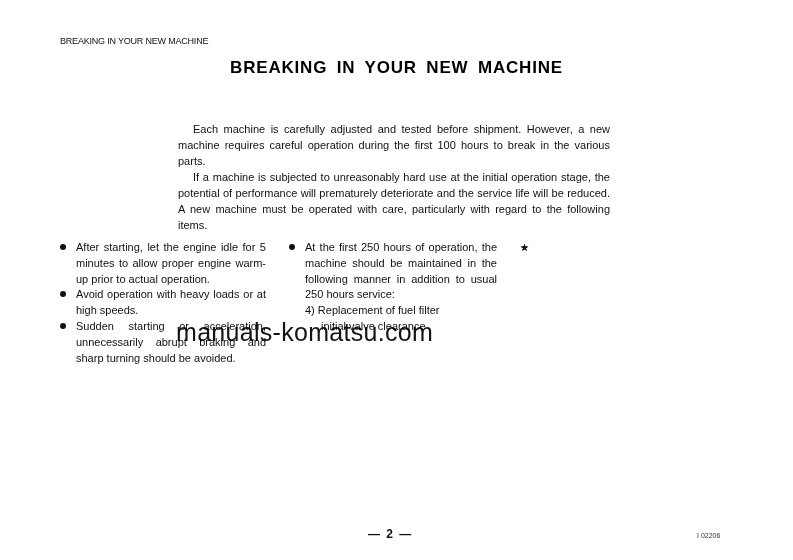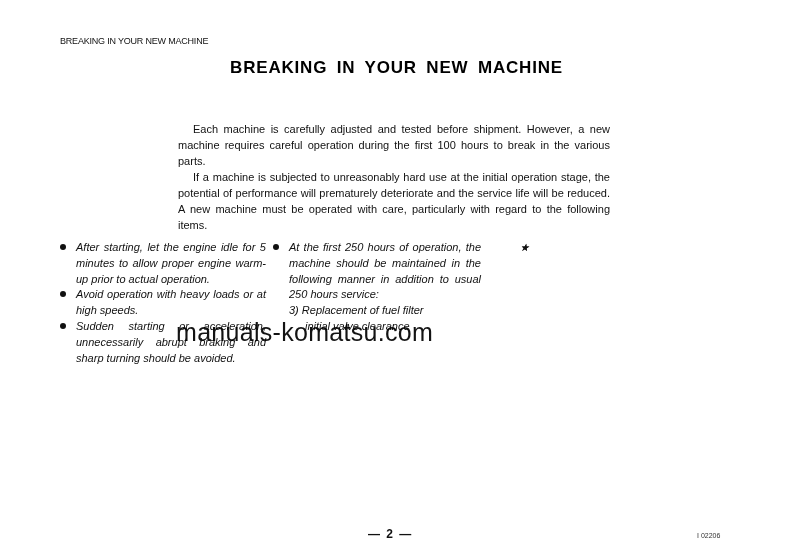--- a/index.html
+++ b/index.html
@@ -54,27 +54,26 @@
       margin: 0;
       text-indent: 15px;
     }
     .col {
       position: absolute;
       top: 240px;
       font-size: 11px;
       line-height: 15.8px;
     }
     .col-1 { left: 60px; width: 206px; }
-    .col-2 { left: 273px; width: 208px; }
+    .col-2 { left: 289px; width: 208px; }
     .col-3 { left: 520px; width: 208px; }
     .item {
       position: relative;
       padding-left: 16px;
       text-align: justify;
-      font-style: italic;
     }
     .bullet {
       position: absolute;
       left: 0;
       top: 4px;
       width: 6px;
       height: 6px;
       border-radius: 50%;
       background: #111;
     }
@@ -143,21 +142,21 @@
     <span class="bullet"></span>
     <span>Sudden starting or acceleration, unnecessarily abrupt braking and sharp turning should be avoided.</span>
   </div>
 </div>
 
 <div class="col col-2">
   <div class="item">
     <span class="bullet"></span>
     <span>At the first 250 hours of operation, the machine should be maintained in the following manner in addition to usual 250 hours service:</span>
     <div class="sub-item">
-      <span>3) Replacement of fuel filter</span>
+      <span>4) Replacement of fuel filter</span>
     </div>
     <div class="sub-item">
       <span class="cont">initial valve clearance</span>
     </div>
   </div>
 </div>
 
 <div class="col col-3">
   <div class="item">
     <span class="star">★</span>

